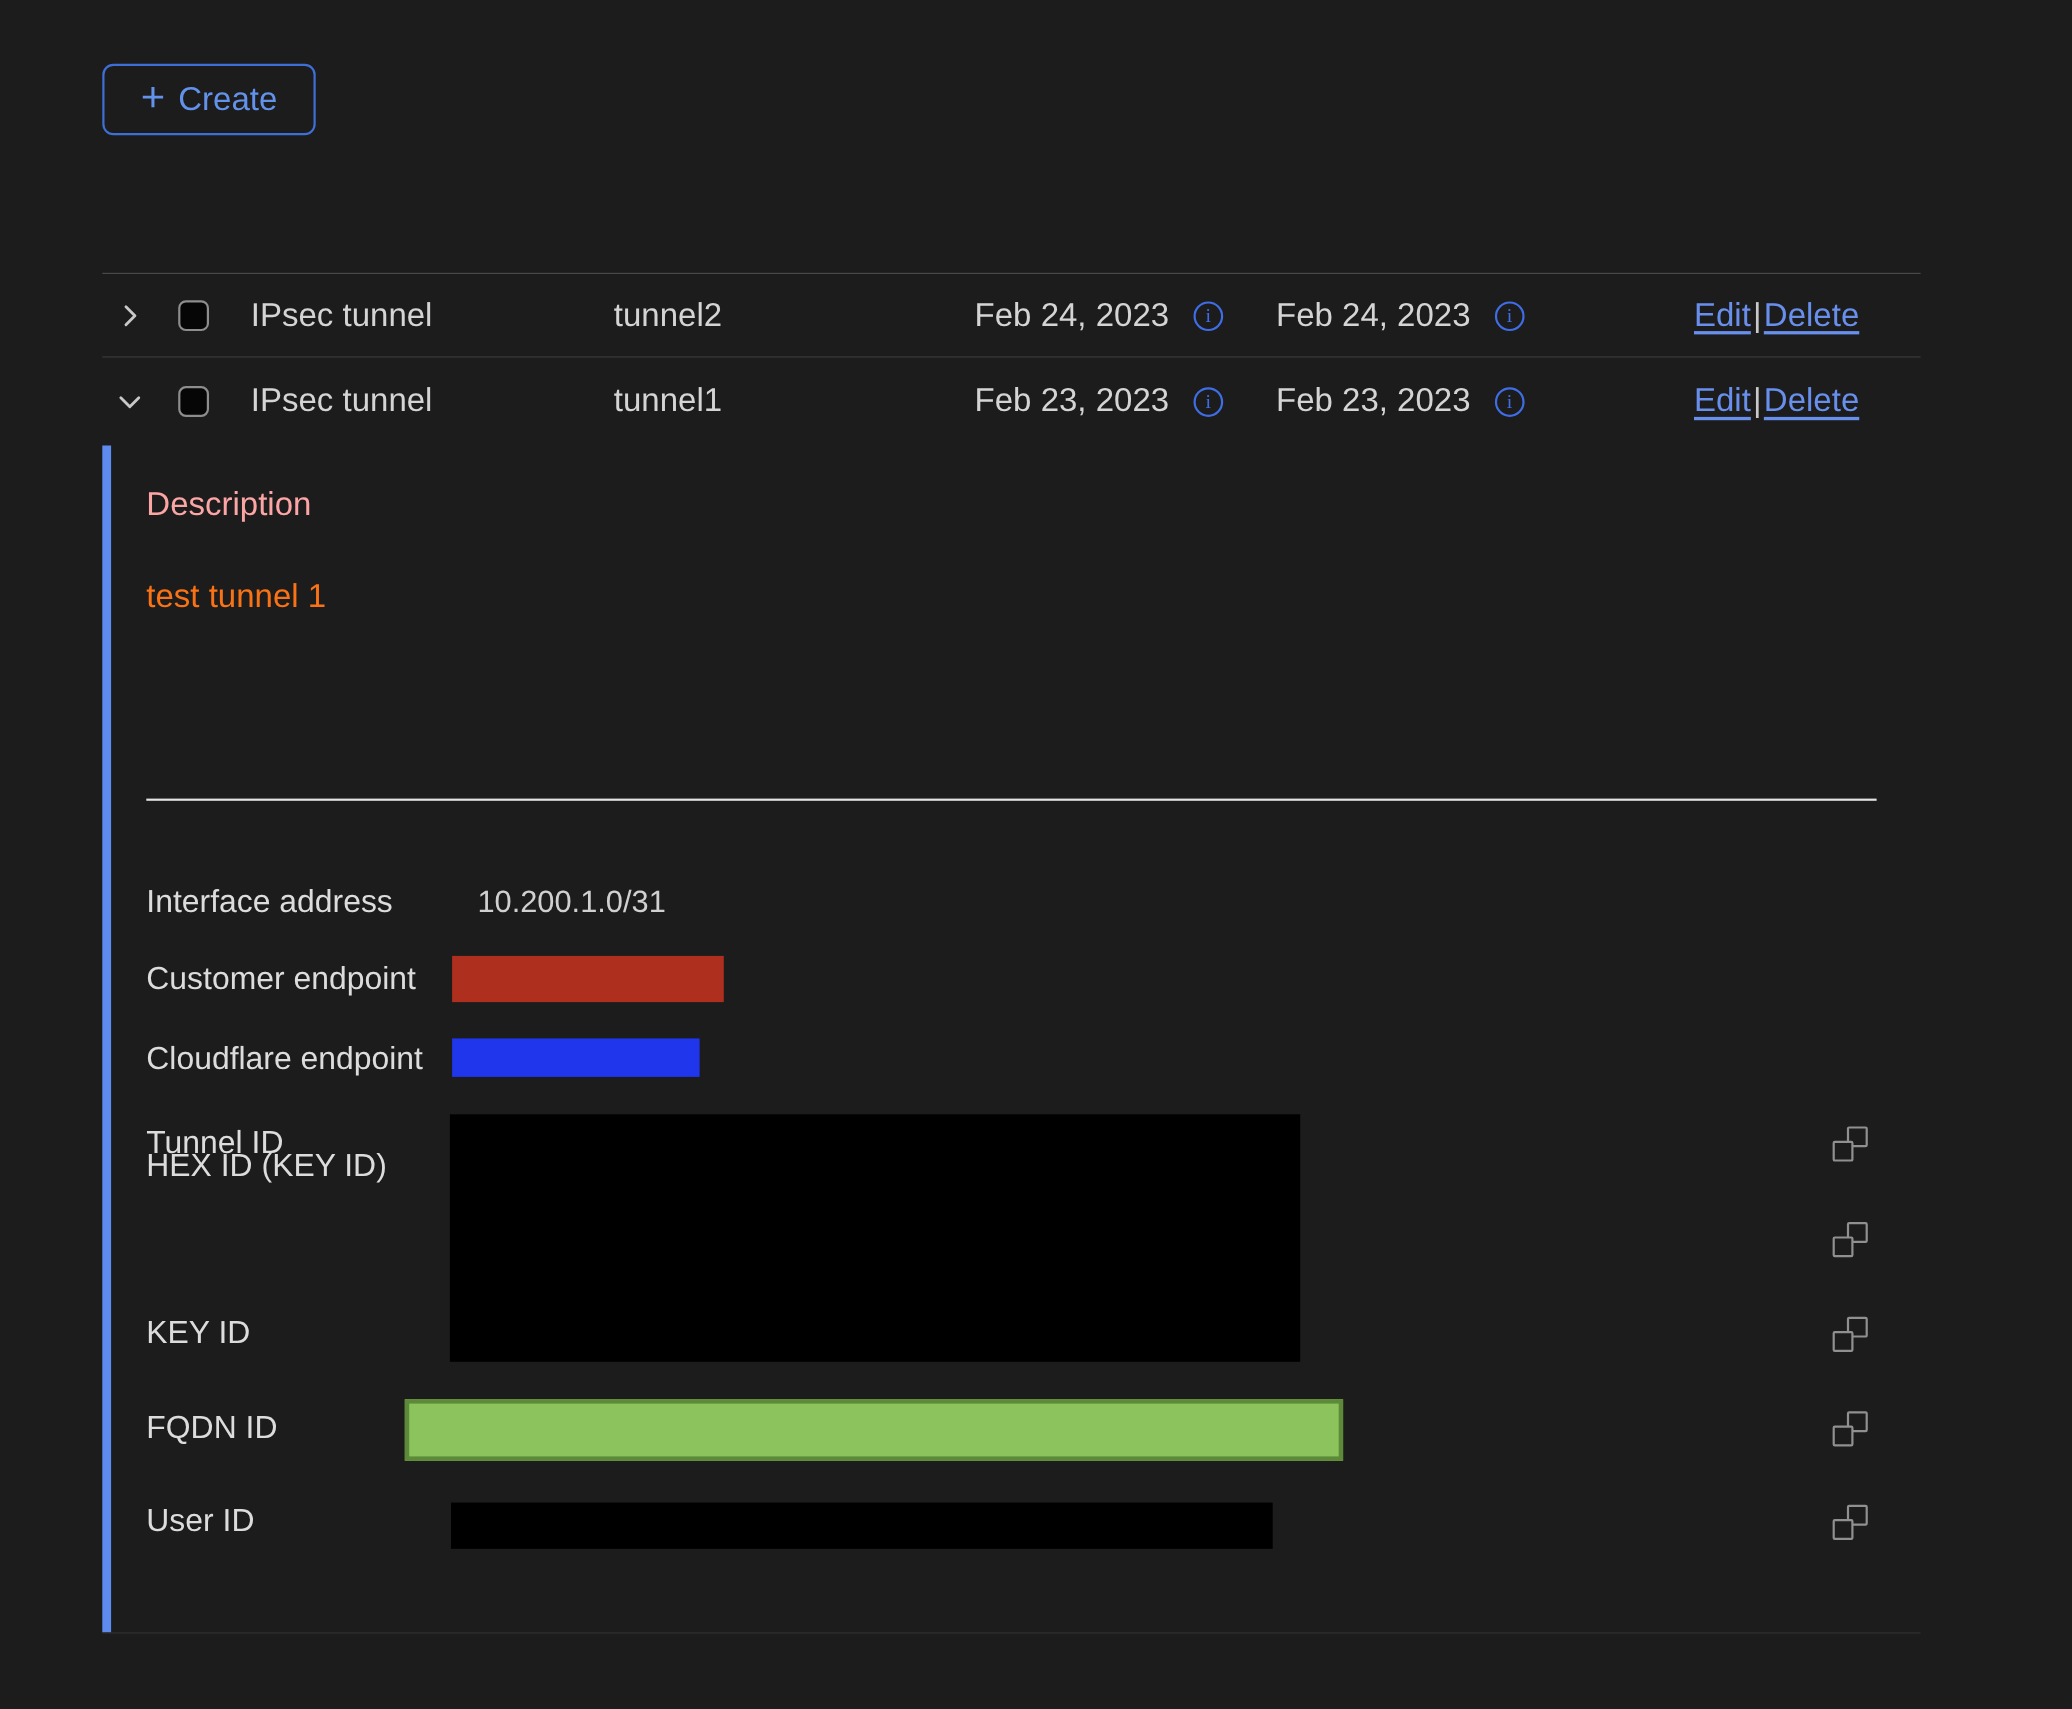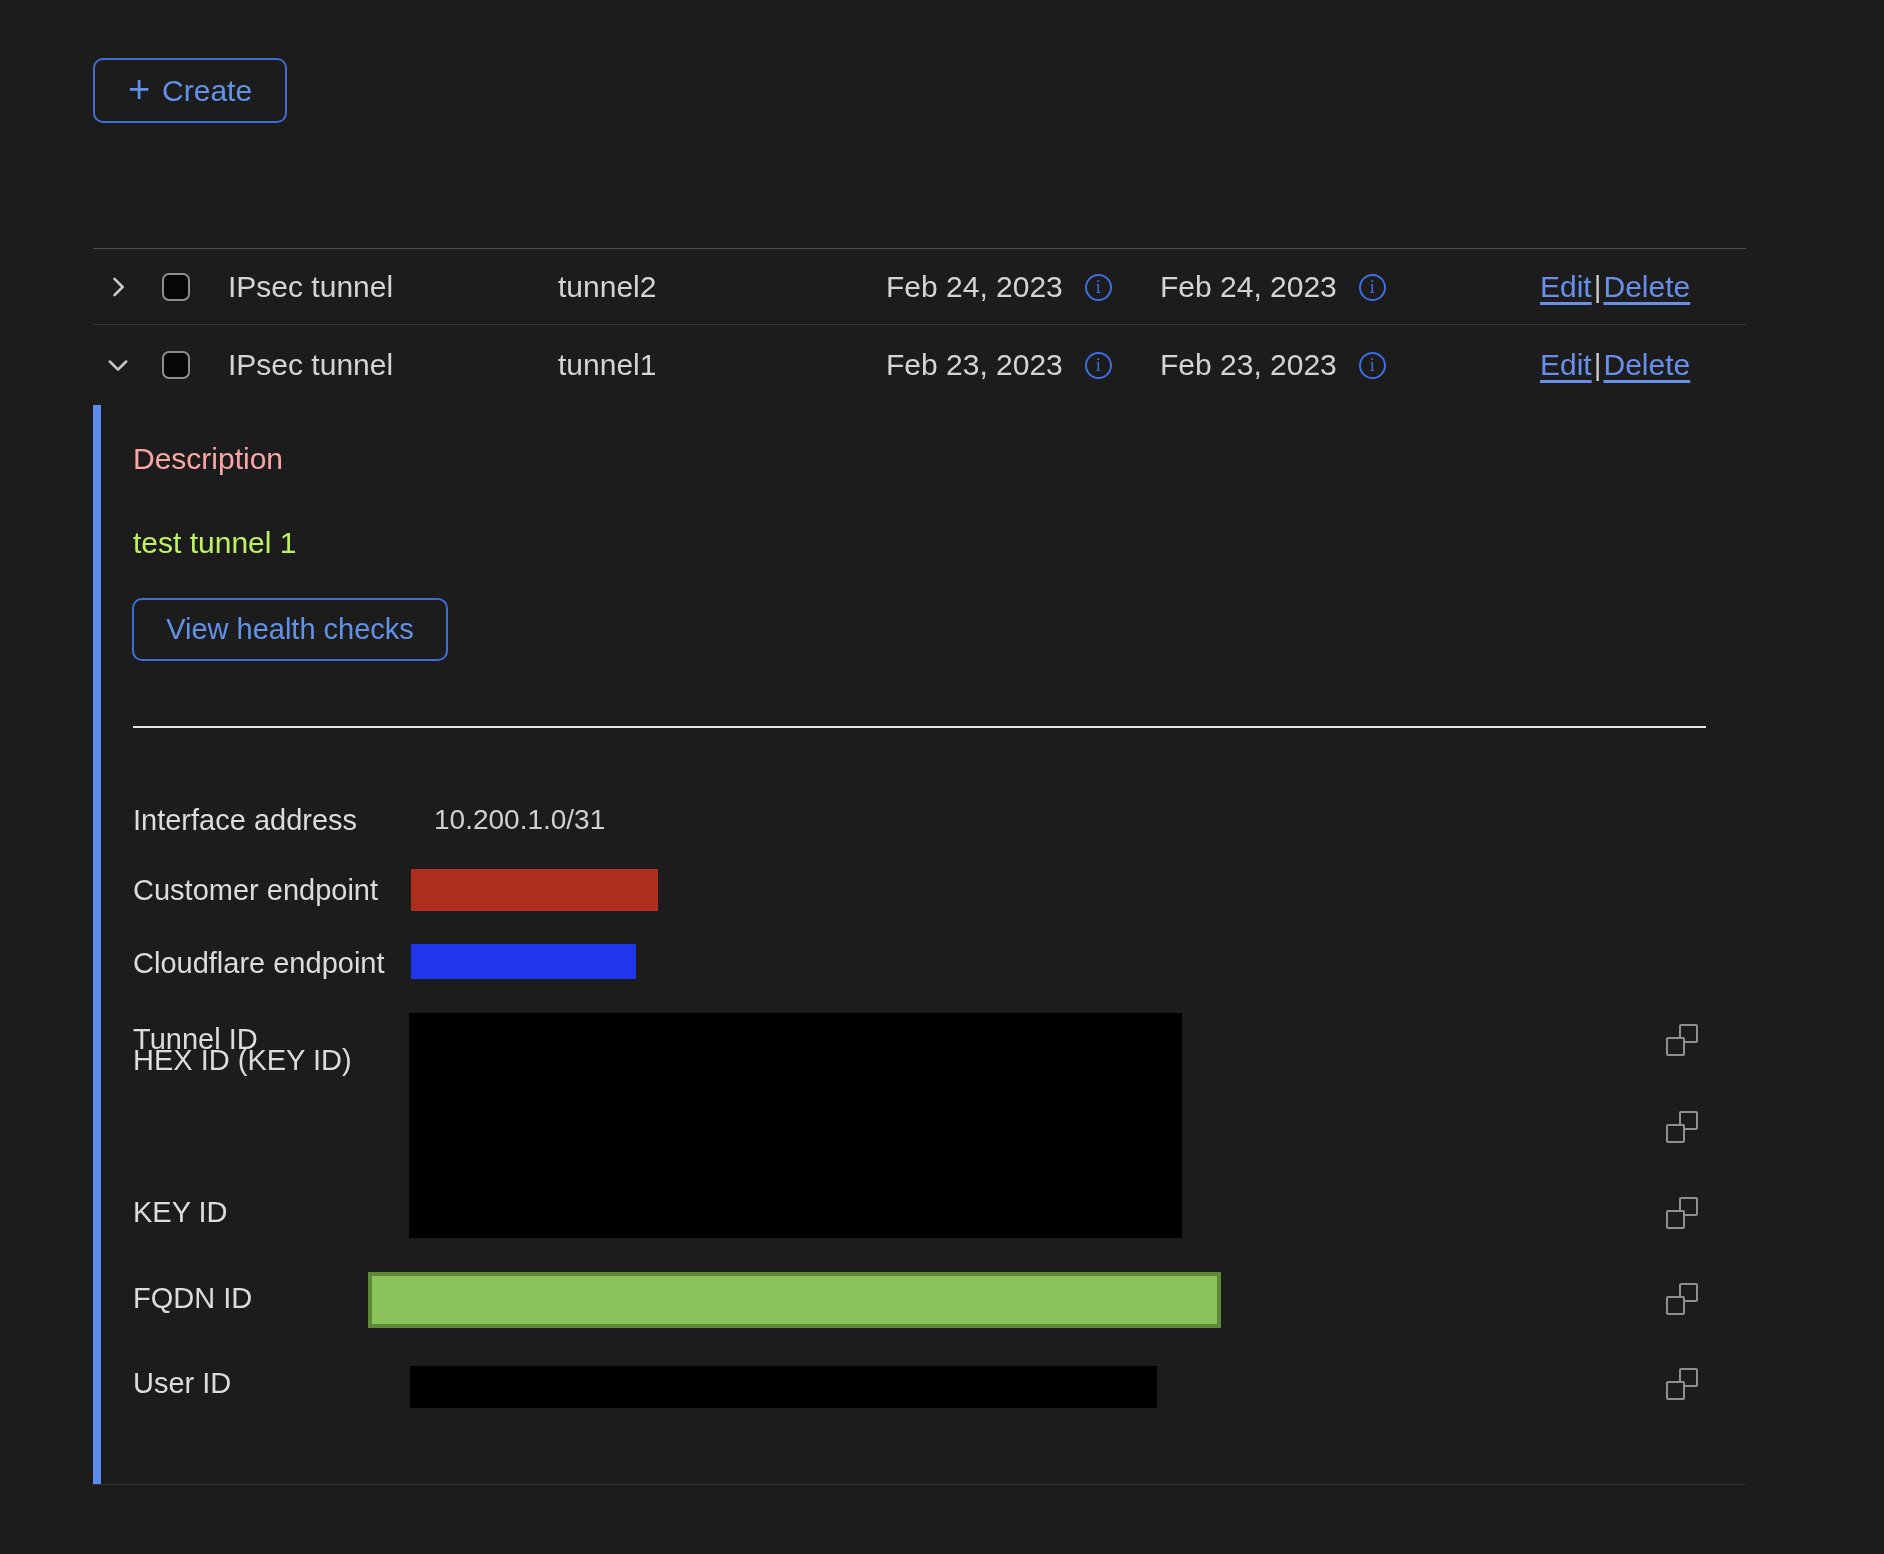--- a/index.html
+++ b/index.html
@@ -47,21 +47,21 @@
     display:inline-flex;align-items:center;justify-content:center;
     width:27px;height:27px;border:2px solid #3f6de4;border-radius:50%;
     color:#3f6de4;font-size:18px;font-style:normal;box-sizing:border-box;cursor:pointer;
     font-family:"Liberation Serif",serif;
   }
   
   .accent-bar{position:absolute;left:93px;top:405px;width:8px;height:1079px;background:#5e8bee;}
   .d-label{position:absolute;left:133px;height:36px;line-height:36px;font-size:29px;color:#dcdcdc;white-space:nowrap;}
   .d-value{position:absolute;height:36px;line-height:36px;font-size:28px;color:#d0d0d0;white-space:nowrap;}
   .desc-title{top:441px;font-size:30px;color:#fca5a5;}
-  .desc-text{top:525px;font-size:30px;color:#bef264;}
+  .desc-text{top:525px;font-size:30px;color:#f97316;}
   .white-divider{position:absolute;left:133px;top:726px;width:1573px;height:2px;background:#e3e3e3;}
   .redact{position:absolute;box-sizing:border-box;}
   .r-customer{left:411px;top:869px;width:247px;height:42px;}
   .r-cloudflare{left:411px;top:944px;width:225px;height:35px;}
   .r-ids{left:409px;top:1013px;width:773px;height:225px;}
   .r-fqdn{left:368px;top:1272px;width:853px;height:56px;border:4px solid #5d8a38;}
   .r-user{left:410px;top:1366px;width:747px;height:42px;}
   
   .copy-icon{position:absolute;left:1666px;width:32px;height:32px;cursor:pointer;}
   .copy-back{position:absolute;top:0;right:0;width:19px;height:19px;border:2.5px solid #909090;border-radius:2px;box-sizing:border-box;}
@@ -127,21 +127,20 @@
       <span class="pipe">|</span>
       <a class="link">Delete</a>
     </span>
   </div>
 
   <div class="accent-bar"></div>
 
   <div class="d-label desc-title">Description</div>
   <div class="d-label desc-text">test tunnel 1</div>
 
-  <button class="btn-outline health-btn">View health checks</button>
 
   <div class="white-divider"></div>
 
   <div class="d-label" style="top:802px;">Interface address</div>
   <div class="d-value" style="left:434px;top:802px;">10.200.1.0/31</div>
 
   <div class="d-label" style="top:872px;">Customer endpoint</div>
   <div class="redact r-customer" style="background-color: rgb(174, 47, 29);"></div>
 
   <div class="d-label" style="top:945px;">Cloudflare endpoint</div>

